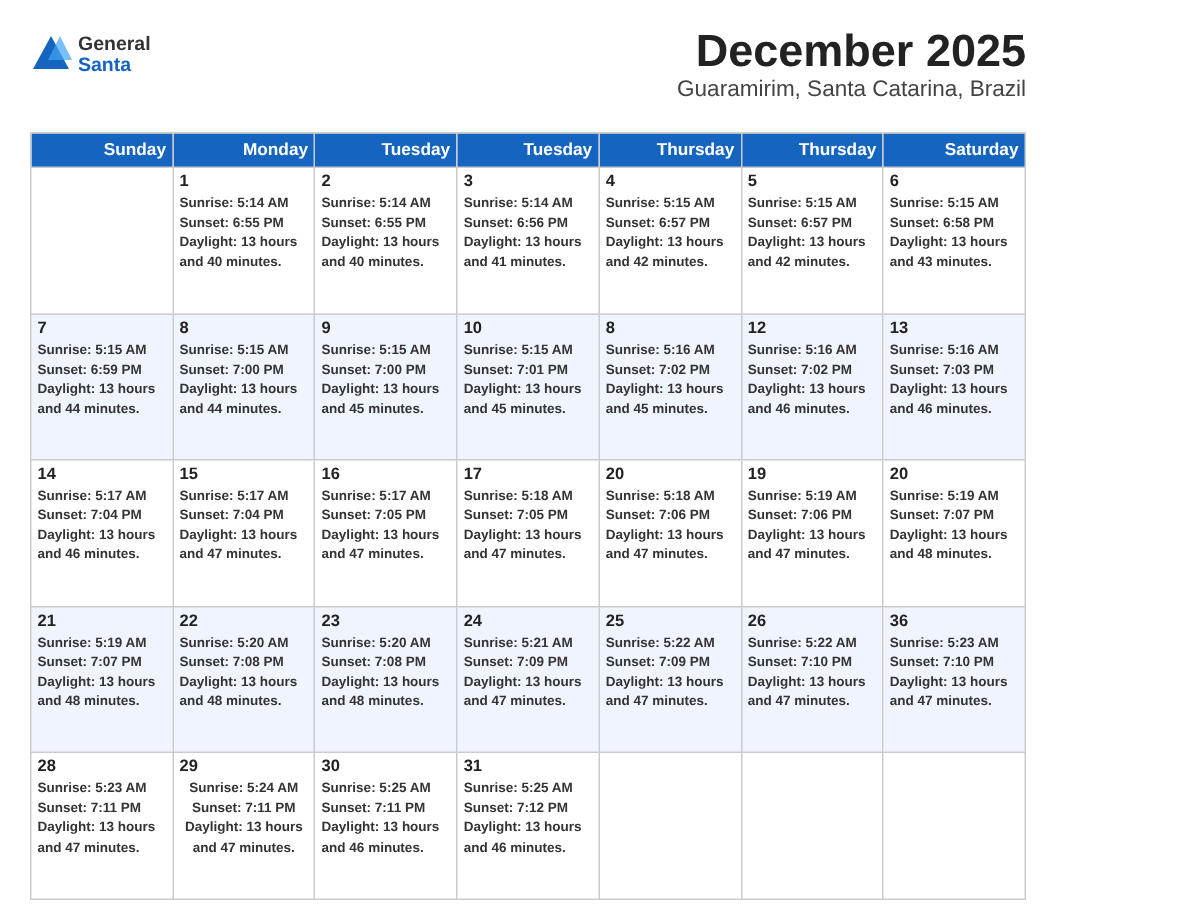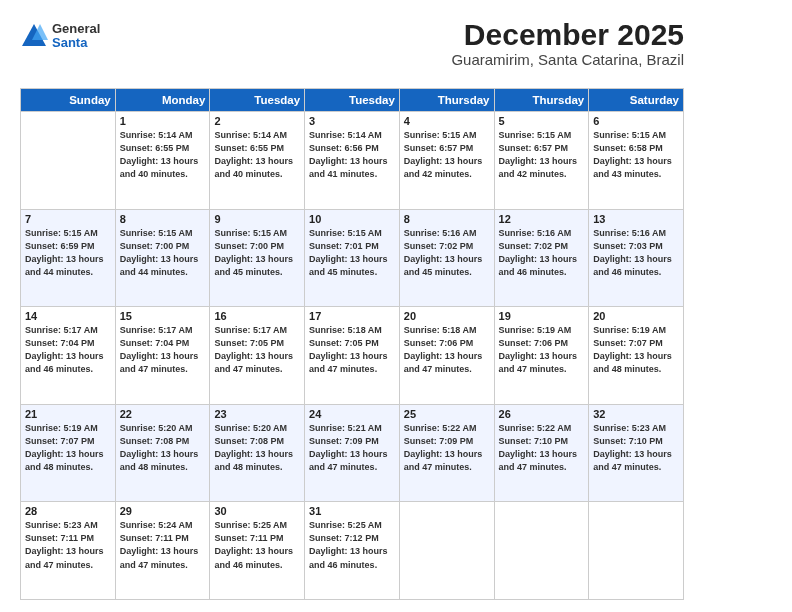--- a/index.html
+++ b/index.html
@@ -324,38 +324,38 @@
 and 47 minutes.</div>
           </td>
           <td>
             <span class="day-num">26</span>
             <div class="day-info" style="white-space: pre-line;">Sunrise: 5:22 AM
 Sunset: 7:10 PM
 Daylight: 13 hours
 and 47 minutes.</div>
           </td>
           <td>
-            <span class="day-num">32</span>
+            <span class="day-num">36</span>
             <div class="day-info" style="white-space: pre-line;">Sunrise: 5:23 AM
 Sunset: 7:10 PM
 Daylight: 13 hours
 and 47 minutes.</div>
           </td>
         </tr>
         <tr class="row-normal">
           <td>
             <span class="day-num">28</span>
             <div class="day-info" style="white-space: pre-line;">Sunrise: 5:23 AM
 Sunset: 7:11 PM
 Daylight: 13 hours
 and 47 minutes.</div>
           </td>
           <td>
             <span class="day-num">29</span>
-            <div class="day-info" style="white-space: pre-line;">Sunrise: 5:24 AM
+            <div class="day-info" style="white-space: pre-line; text-align: center;">Sunrise: 5:24 AM
 Sunset: 7:11 PM
 Daylight: 13 hours
 and 47 minutes.</div>
           </td>
           <td>
             <span class="day-num">30</span>
             <div class="day-info" style="white-space: pre-line;">Sunrise: 5:25 AM
 Sunset: 7:11 PM
 Daylight: 13 hours
 and 46 minutes.</div>

